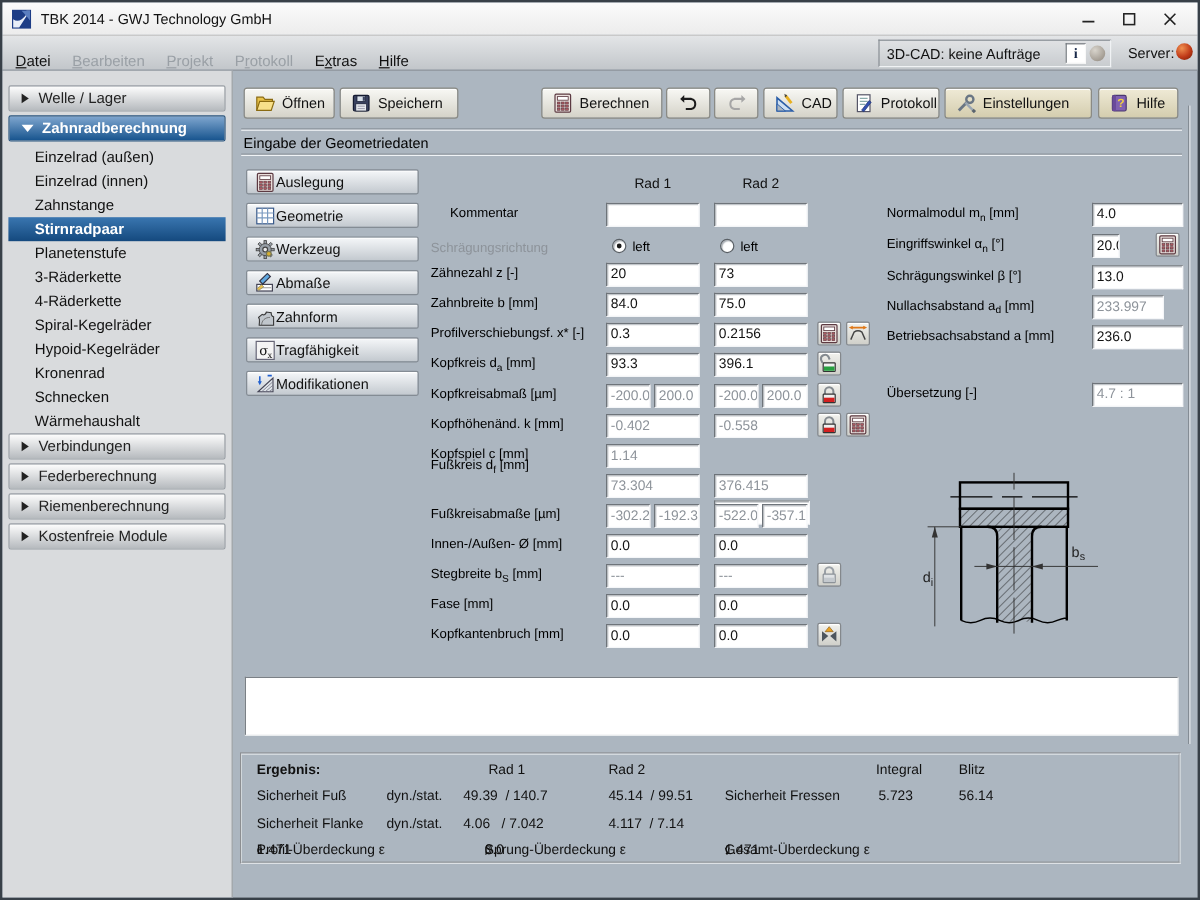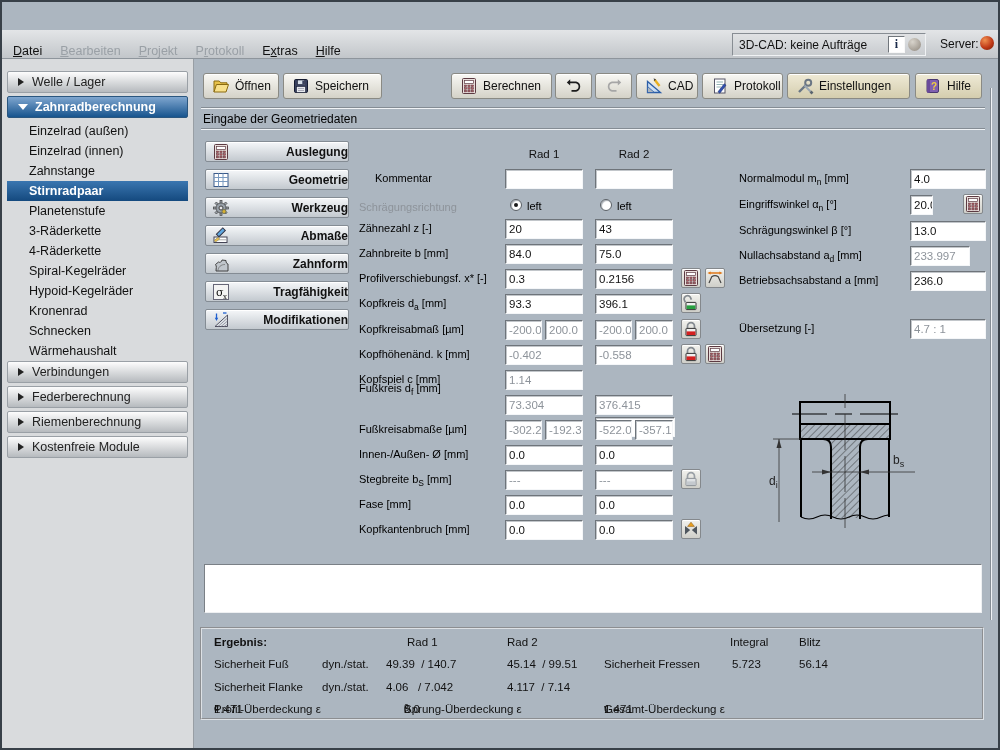--- a/index.html
+++ b/index.html
@@ -44,21 +44,21 @@
   .sitem.sel{background:linear-gradient(#3a76b0,#14497e);color:#fff;font-weight:bold;}
   
   .btn{position:absolute;height:26px;display:flex;align-items:center;gap:5px;padding:0 8px;font-size:12px;
        background:linear-gradient(#f8f8f4,#d4d2c8);border:1px solid #8a8a84;border-radius:3px;
        box-shadow:inset 0 1px 0 #fff;}
   .btn.warm{background:linear-gradient(#efead6,#d4cdae);}
   .btn.dis{color:#9aa0a4;}
   .navbtn{position:absolute;left:203px;width:144px;height:21px;display:flex;align-items:center;font-size:12px;
           background:linear-gradient(#f5f7f9,#c3c9cf);border:1px solid #848c94;border-radius:2px;
           box-shadow:inset 0 1px 0 #fff;}
-  .navbtn .nlabel{flex:1;text-align:right;font-weight:bold;}
+  .navbtn .nlabel{flex:1;text-align:left;}
   .navbtn svg{margin-left:3px;}
   
   .groove-h{position:absolute;height:2px;border-top:1px solid #848c94;border-bottom:1px solid #f0f3f6;}
   .groove-v{position:absolute;width:2px;border-left:1px solid #848c94;border-right:1px solid #f0f3f6;}
   
   .field{position:absolute;height:20px;background:#fff;border:1px solid;
          border-color:#6e747a #f4f6f8 #f4f6f8 #6e747a;box-shadow:inset 1px 1px 0 #c2c6ca;
          font-family:"Liberation Sans",sans-serif;font-size:11.5px;color:#111;padding:0 3px;
          white-space:nowrap;overflow:hidden;line-height:18px;}
   .field.dis{color:#8d939a;}
@@ -75,20 +75,44 @@
   #results{position:absolute;left:198px;top:625px;width:784px;height:93px;
            border:2px groove #dde1e5;font-size:11.5px;}
   #results span{position:absolute;white-space:pre;}
   .bold{font-weight:bold;}
 </style>
 </head>
 <body>
 
 <div id="win">
 
+  <div id="titlebar">
+    <svg width="16" height="16" style="margin-left:8px">
+      <rect x="0" y="0" width="16" height="16" fill="#1d3d86"></rect>
+      <path d="M1,15 L1,8 Q6,12 12,4 L12,1 L15,1 L6,15 Z" fill="#e8eef8"></path>
+      <path d="M8,1 L15,1 L15,9 Q11,4 8,1 Z" fill="#5b7fc0"></path>
+    </svg>
+    <span class="title">TBK 2014 - GWJ Technology GmbH</span>
+    <div style="flex:1"></div>
+    <div class="winbtn">
+      <svg width="12" height="12">
+          <line x1="1" y1="8" x2="11" y2="8" stroke="#222" stroke-width="1.3"></line>
+        </svg>
+    </div>
+    <div class="winbtn">
+      <svg width="12" height="12">
+          <rect x="1.5" y="1.5" width="9" height="9" fill="none" stroke="#222" stroke-width="1.3"></rect>
+        </svg>
+    </div>
+    <div class="winbtn" style="margin-right:6px">
+      <svg width="12" height="12">
+          <path d="M1.5,1.5 L10.5,10.5 M10.5,1.5 L1.5,10.5" stroke="#222" stroke-width="1.3"></path>
+        </svg>
+    </div>
+  </div>
 
   <div id="menubar">
     <div id="menu-items" style="display:flex;margin-left:2px">
         <div class="menuitem"><span></span><u>D</u><span>atei</span></div>
         <div class="menuitem dis"><span></span><u>B</u><span>earbeiten</span></div>
         <div class="menuitem dis"><span></span><u>P</u><span>rojekt</span></div>
         <div class="menuitem dis"><span>P</span><u>r</u><span>otokoll</span></div>
         <div class="menuitem"><span>E</span><u>x</u><span>tras</span></div>
         <div class="menuitem"><span></span><u>H</u><span>ilfe</span></div>
       </div>
@@ -342,21 +366,21 @@
       <div class="field" style="left: 593px; top: 167px; width: 78px;"></div>
       <div class="lbl dis" style="left: 357px; top: 199px;"><span>Schrägungsrichtung</span></div>
       <div class="radio" style="left: 508px; top: 197px;">
         <div class="rdot"></div>
       </div>
       <div class="lbl" style="left: 525px; top: 198px;">left</div>
       <div class="radio" style="left: 598px; top: 197px;"></div>
       <div class="lbl" style="left: 615px; top: 198px;">left</div>
       <div class="lbl" style="left: 357px; top: 220px;"><span>Zähnezahl z [-]</span></div>
       <div class="field" style="left: 503px; top: 217px; width: 78px;">20</div>
-      <div class="field" style="left: 593px; top: 217px; width: 78px;">43</div>
+      <div class="field" style="left: 593px; top: 217px; width: 78px;">73</div>
       <div class="lbl" style="left: 357px; top: 245px;"><span>Zahnbreite b [mm]</span></div>
       <div class="field" style="left: 503px; top: 242px; width: 78px;">84.0</div>
       <div class="field" style="left: 593px; top: 242px; width: 78px;">75.0</div>
       <div class="lbl" style="left: 357px; top: 270px;"><span>Profilverschiebungsf. x* [-]</span></div>
       <div class="field" style="left: 503px; top: 267px; width: 78px;">0.3</div>
       <div class="field" style="left: 593px; top: 267px; width: 78px;">0.2156</div>
       <div class="itile" style="left: 679px; top: 266px;">
         <svg width="18" height="18" viewBox="0 0 18 18">
           <rect x="2.5" y="1.5" width="13" height="15" rx="1" fill="#eadfdc" stroke="#5c3a42"></rect>
           <rect x="4.5" y="3.5" width="9" height="3" fill="#fff" stroke="#5c3a42" stroke-width="0.7"></rect>

